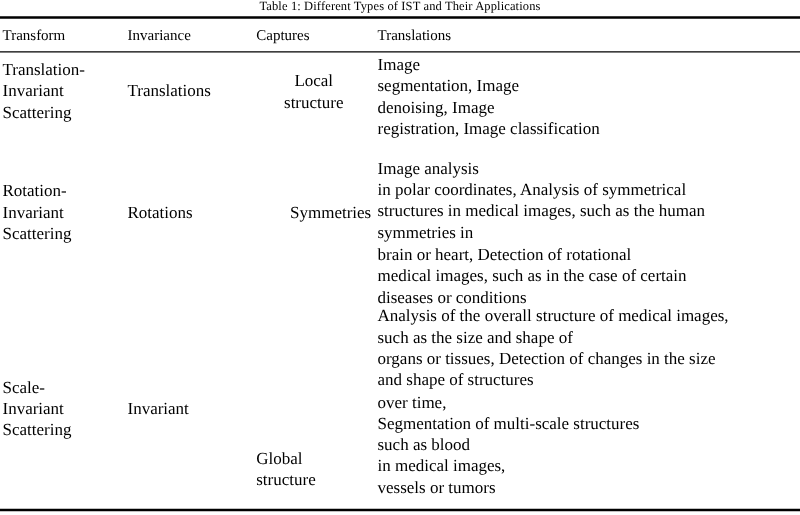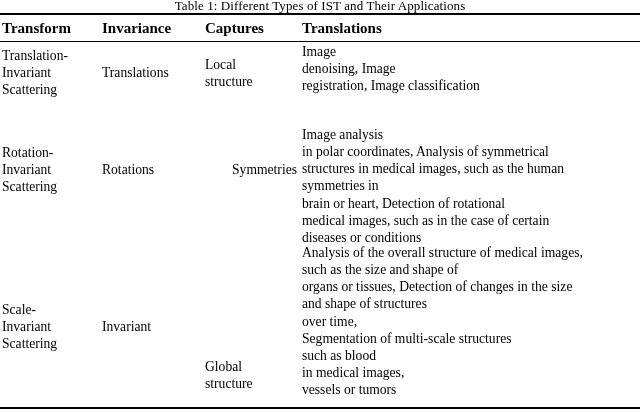--- a/index.html
+++ b/index.html
@@ -27,21 +27,21 @@
     box-sizing: border-box;
   }
 
   
   .caption {
     position: absolute;
     left: 0;
     top: -1px;
     width: 640px;
     text-align: center;
-    font-size: 13px;
+    font-size: 10px;
     line-height: 14px;
     letter-spacing: 0.1px;
     white-space: nowrap;
   }
 
   
   .rule {
     position: absolute;
     left: 0;
     width: 640px;
@@ -55,22 +55,22 @@
   .header-row {
     position: absolute;
     left: 0;
     top: 18px;
     width: 640px;
     height: 22px;
   }
   .header-cell {
     position: absolute;
     top: 0;
-    font-weight: bold;
-    font-size: 15px;
+    font-weight: normal;
+    font-size: 12px;
     line-height: 20px;
     white-space: nowrap;
   }
   .h-transform    { left: 2px;   }
   .h-invariance   { left: 102px; }
   .h-captures     { left: 205px; }
   .h-applications { left: 302px; }
 
   
   .body-area {
@@ -96,21 +96,21 @@
     font-size: 13.6px;
     line-height: 17.2px;
     white-space: pre-line;
   }
   .col-transform  { left: 2px;   width: 96px;  }
   .col-invariance { left: 102px; width: 98px;  }
   .col-captures   { left: 205px; width: 92px;  }
 
   .row-1 .col-transform  { top: 5px;  }
   .row-1 .col-invariance { top: 22px; }
-  .row-1 .col-captures   { top: 14px; }
+  .row-1 .col-captures   { top: 14px; text-align: center; }
 
   .row-2 .col-transform  { top: 18px; }
   .row-2 .col-invariance { top: 35px; }
   .row-2 .col-captures   { top: 35px; text-align: right; }
 
   .row-3 .col-transform  { top: 57px; }
   .row-3 .col-invariance { top: 74px; }
   .row-3 .col-captures   { top: 66px; margin-top: 48px; }
 
   
@@ -154,20 +154,21 @@
 
     <div class="row row-1">
       <div class="cell col-transform">Translation-
 Invariant
 Scattering</div>
       <div class="cell col-invariance">Translations</div>
       <div class="cell col-captures">Local
 structure</div>
       <div class="col-applications">
         <div class="app-line">Image</div>
+        <div class="app-line">segmentation, Image</div>
         <div class="app-line">denoising, Image</div>
         <div class="app-line">registration, Image classification</div>
       </div>
     </div>
 
     <div class="row row-2">
       <div class="cell col-transform">Rotation-
 Invariant
 Scattering</div>
       <div class="cell col-invariance">Rotations</div>

